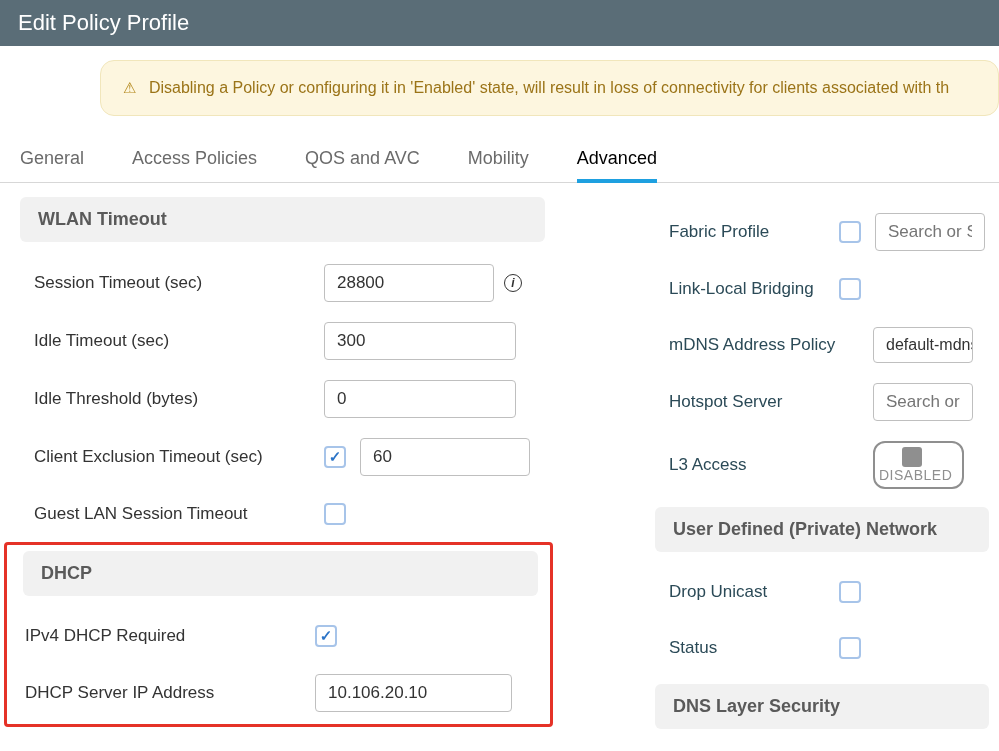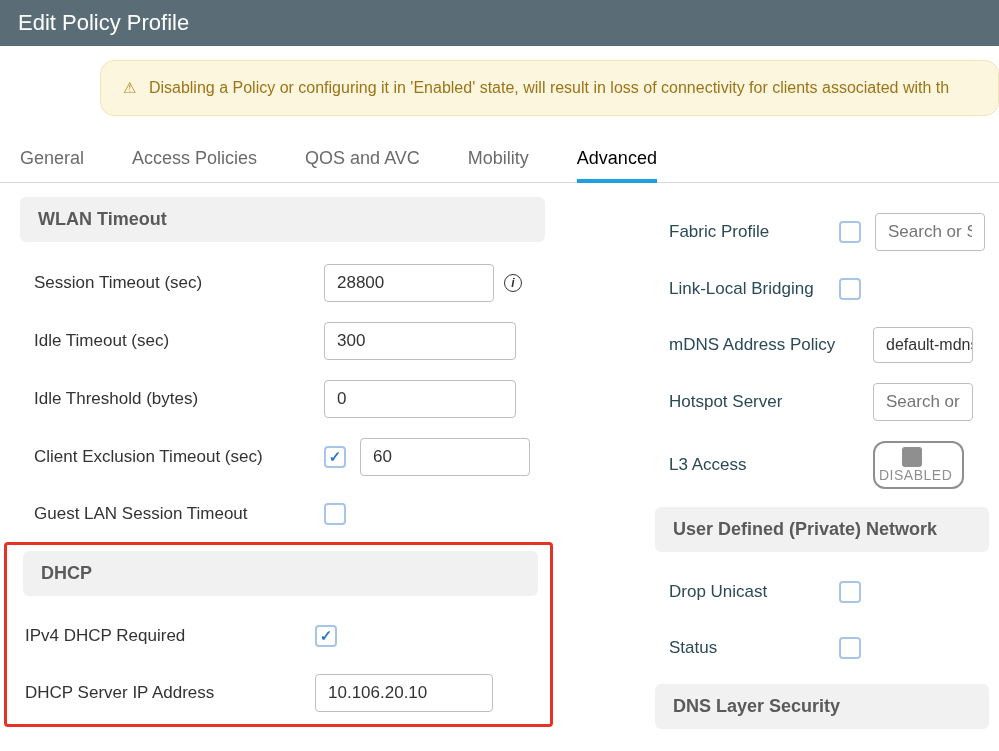--- a/index.html
+++ b/index.html
@@ -88,21 +88,21 @@
   .text-input {
     border: 1px solid #bfbfbf;
     border-radius: 4px;
     padding: 8px 12px;
     font-size: 17px;
     width: 192px;
     color: #333;
     background: #fff;
   }
   .text-input.small { width: 170px; }
-  .text-input.wide { width: 178px; }
+  .text-input.wide { width: 197px; }
   .text-input.placeholder { color: #bbb; }
   .info-icon {
     display: inline-flex;
     align-items: center;
     justify-content: center;
     width: 18px;
     height: 18px;
     border: 1.5px solid #333;
     border-radius: 50%;
     font-size: 12px;

